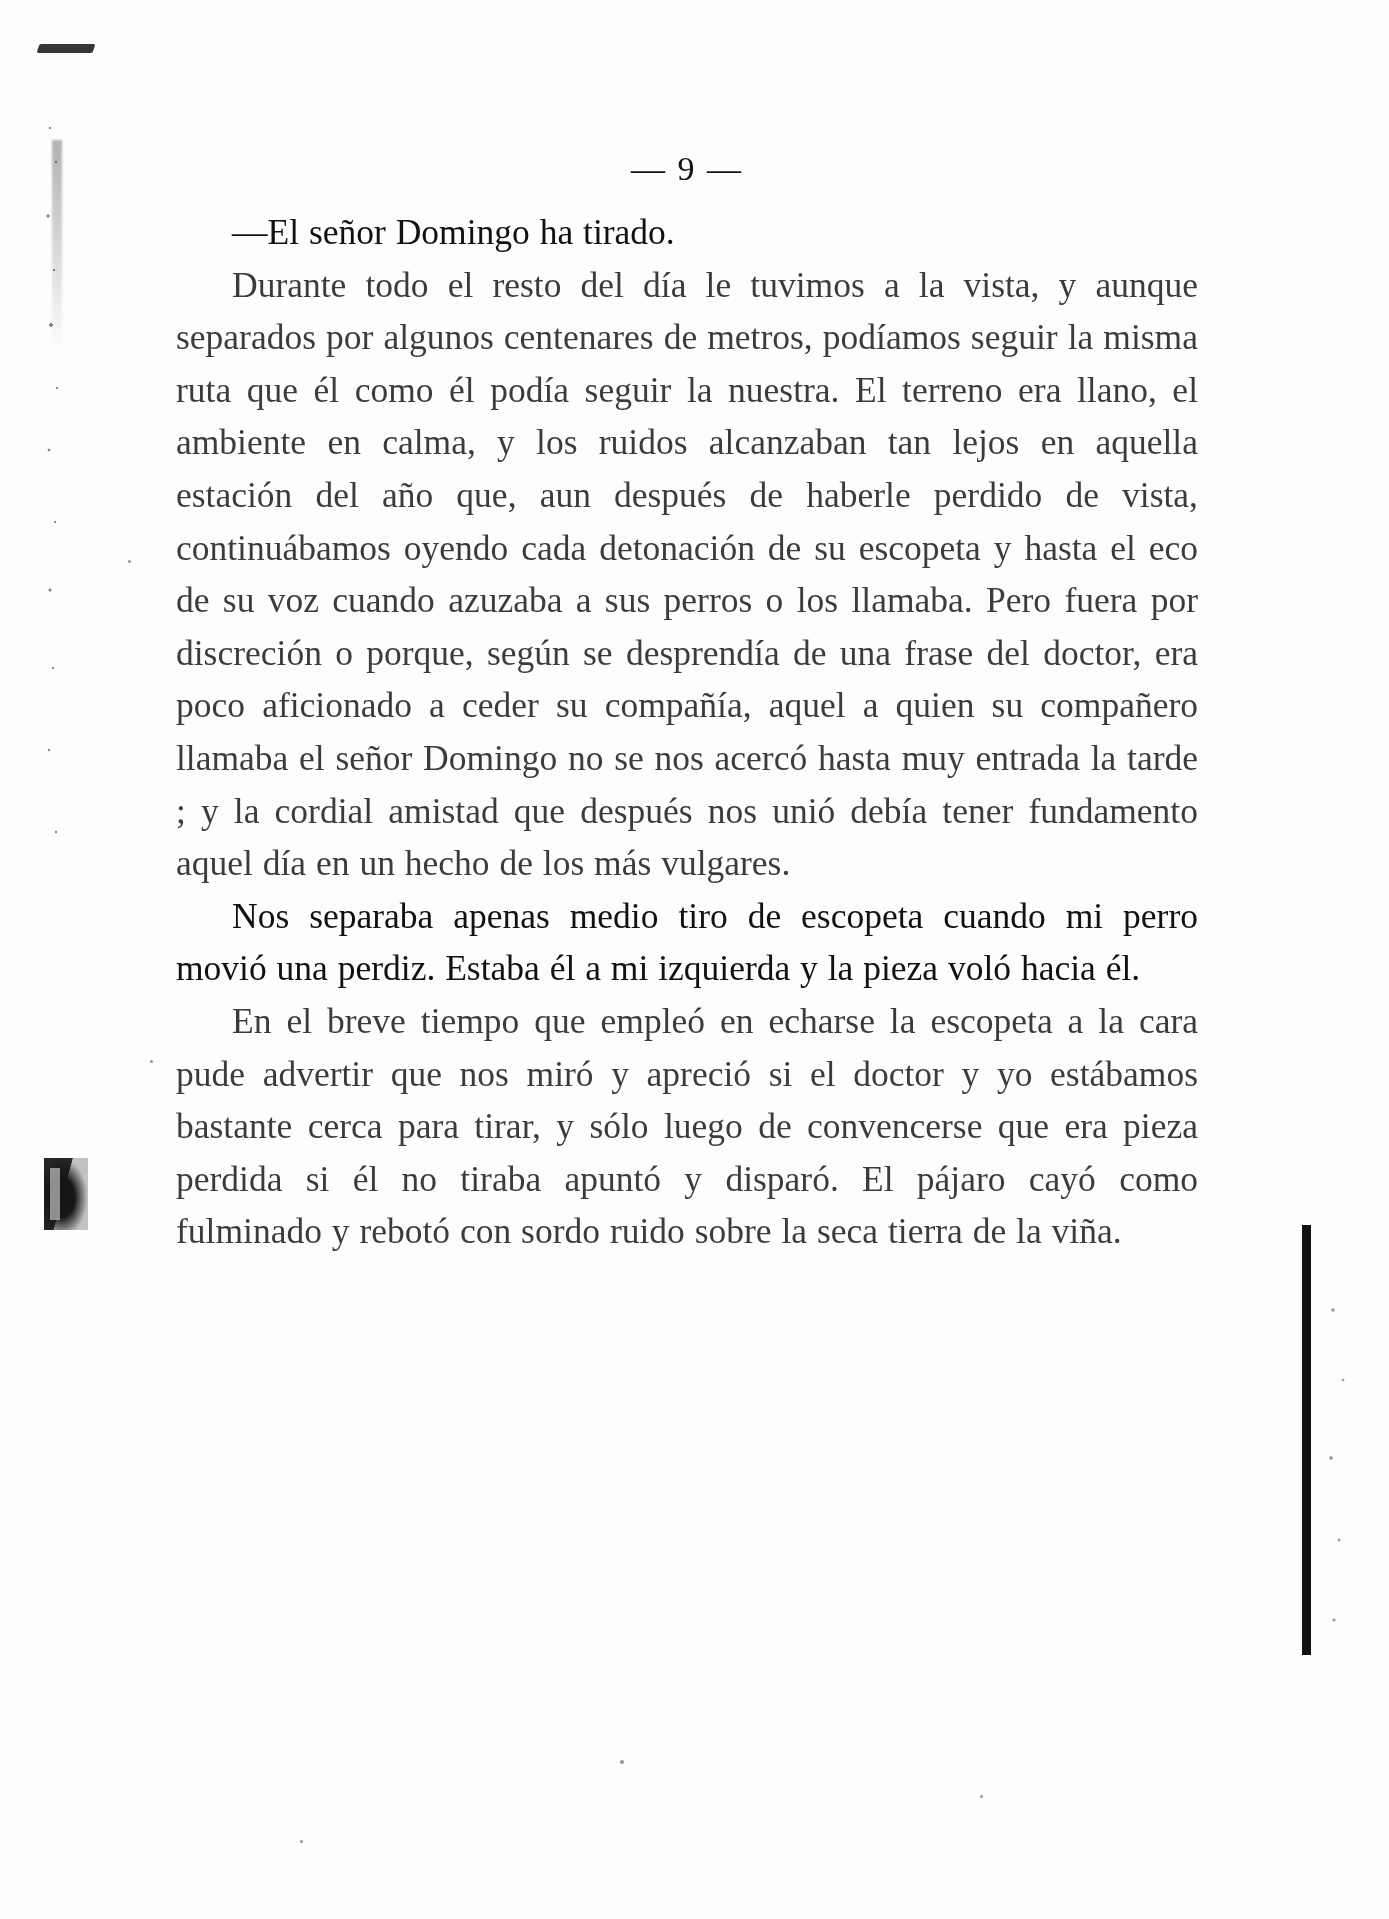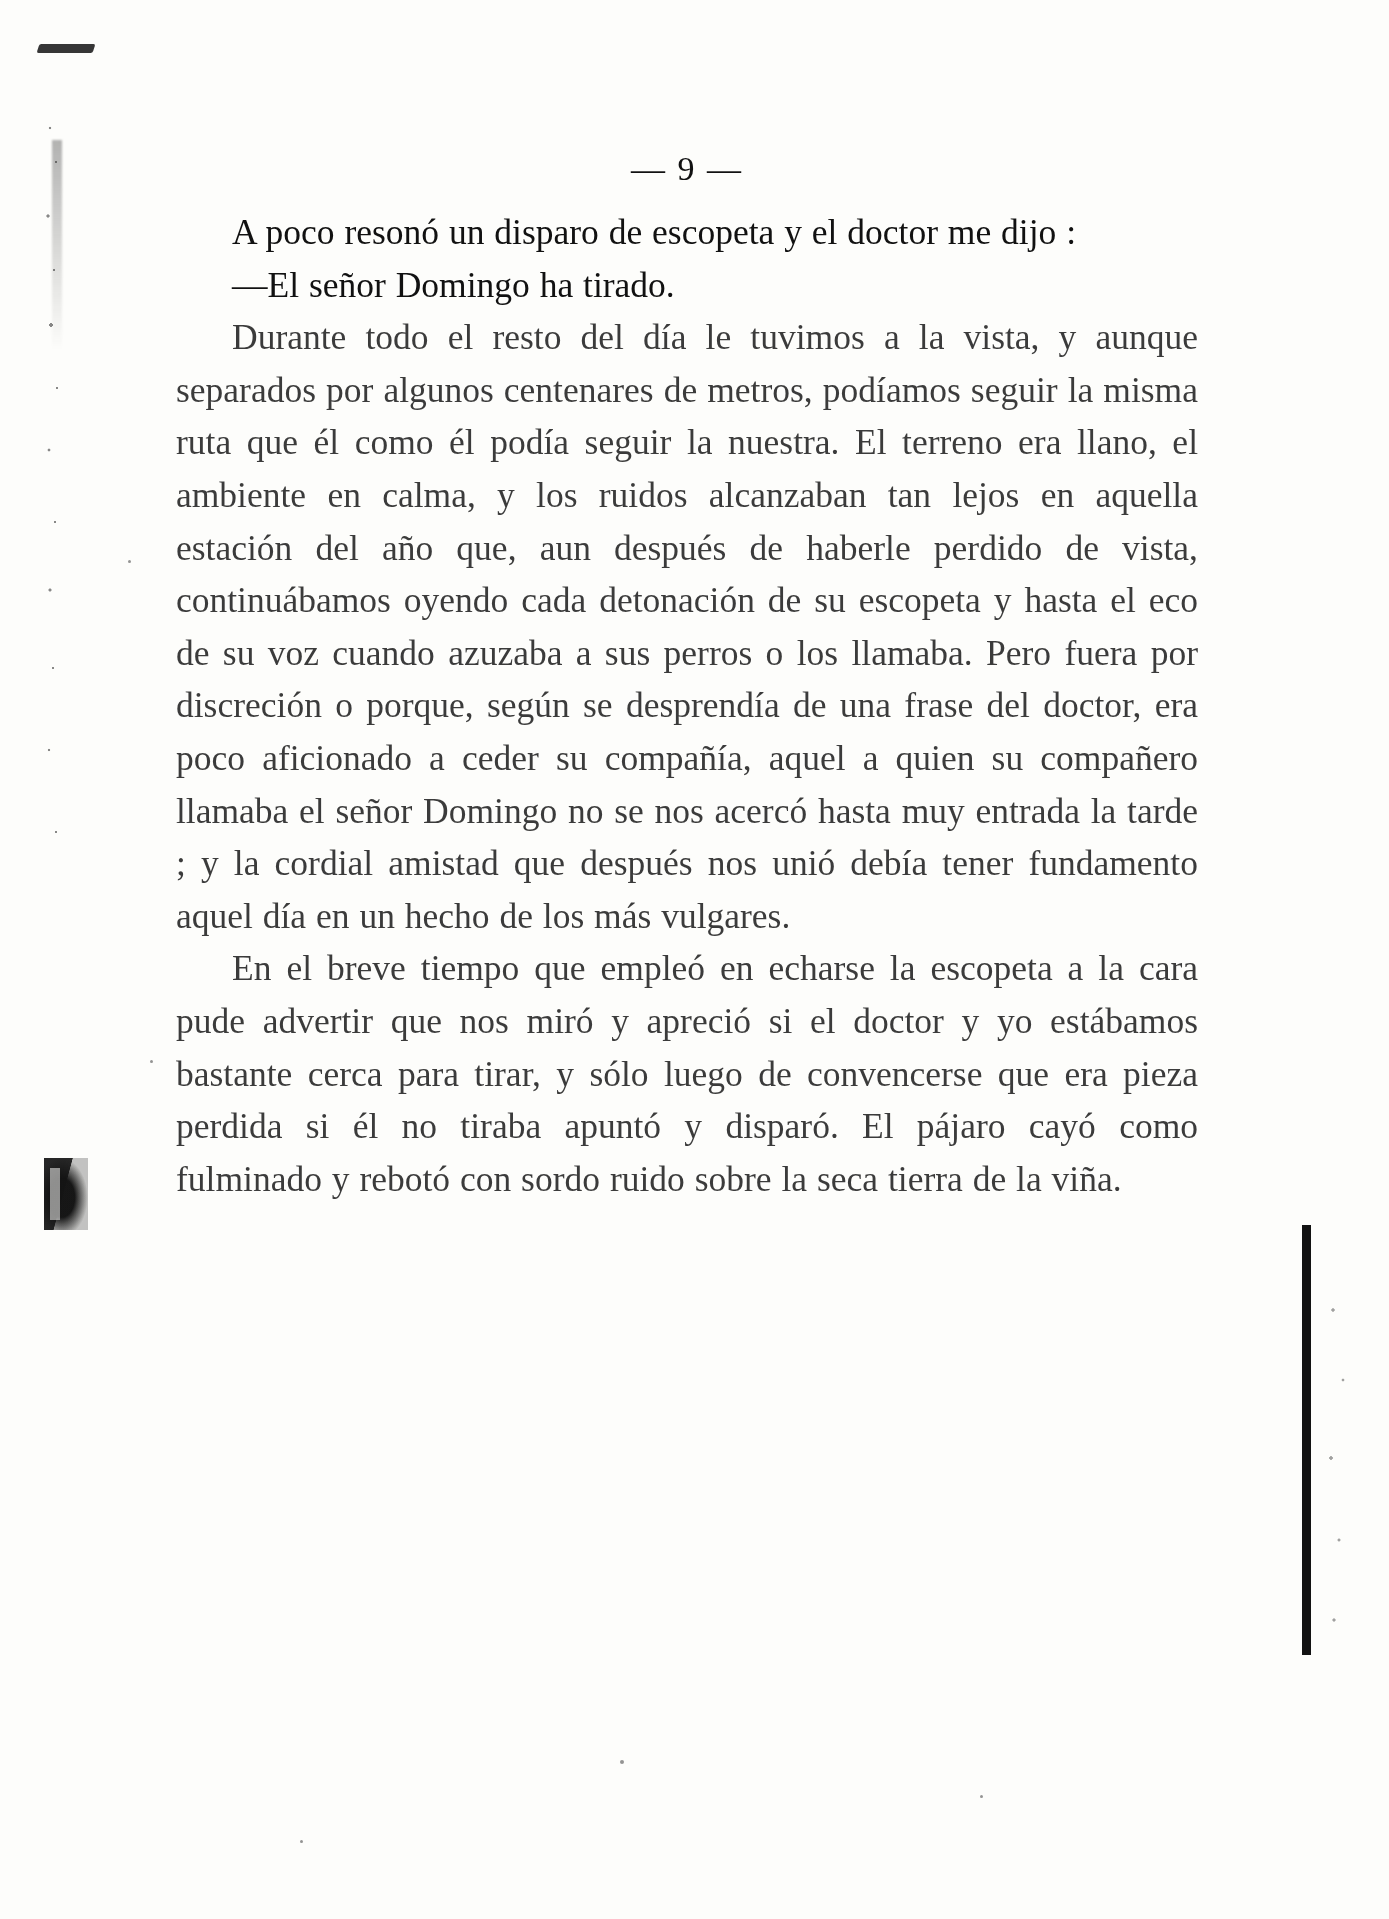--- a/index.html
+++ b/index.html
@@ -150,19 +150,19 @@
 
   <div class="dust" style="left:620px; top:1760px; width:4px; height:4px;"></div>
   <div class="dust" style="left:300px; top:1840px; width:3px; height:3px;"></div>
   <div class="dust" style="left:980px; top:1795px; width:3px; height:3px;"></div>
   <div class="dust" style="left:150px; top:1060px; width:3px; height:3px;"></div>
   <div class="dust" style="left:128px; top:560px; width:3px; height:3px;"></div>
 
   <div class="content">
     <div class="folio">— 9 —</div>
 
-    <p class="para">A poco resonó un disparo de escopeta y el doctor me dijo :</p>
     <p class="para">—El señor Domingo ha tirado.</p>
     <p class="para fade1">Durante todo el resto del día le tuvimos a la vista, y aunque separados por algunos centenares de metros, podíamos seguir la misma ruta que él como él podía seguir la nuestra. El terreno era llano, el ambiente en calma, y los ruidos alcanzaban tan lejos en aquella estación del año que, aun después de haberle perdido de vista, continuábamos oyendo cada detonación de su escopeta y hasta el eco de su voz cuando azuzaba a sus perros o los llamaba. Pero fuera por discreción o porque, según se desprendía de una frase del doctor, era poco aficionado a ceder su compañía, aquel a quien su compañero llamaba el señor Domingo no se nos acercó hasta muy entrada la tarde ; y la cordial amistad que después nos unió debía tener fundamento aquel día en un hecho de los más vulgares.</p>
+    <p class="para">Nos separaba apenas medio tiro de escopeta cuando mi perro movió una perdiz. Estaba él a mi izquierda y la pieza voló hacia él.</p>
     <p class="para fade1">En el breve tiempo que empleó en echarse la escopeta a la cara pude advertir que nos miró y apreció si el doctor y yo estábamos bastante cerca para tirar, y sólo luego de convencerse que era pieza perdida si él no tiraba apuntó y disparó. El pájaro cayó como fulminado y rebotó con sordo ruido sobre la seca tierra de la viña.</p>
   </div>
 
 </div>
 
 </body></html>

